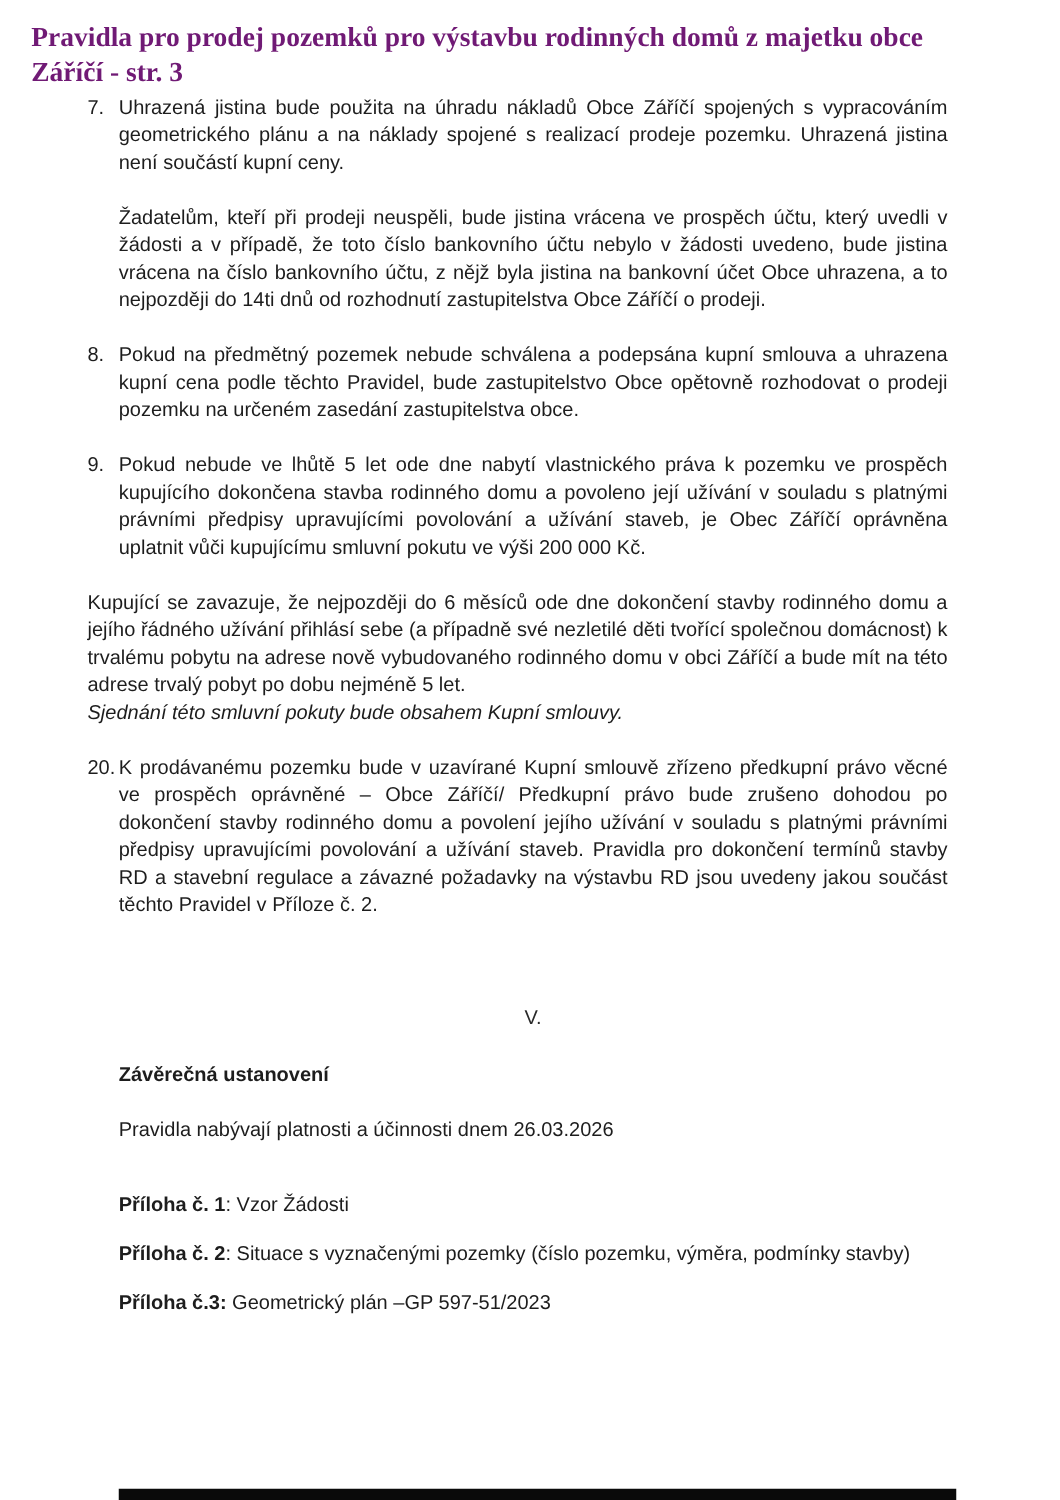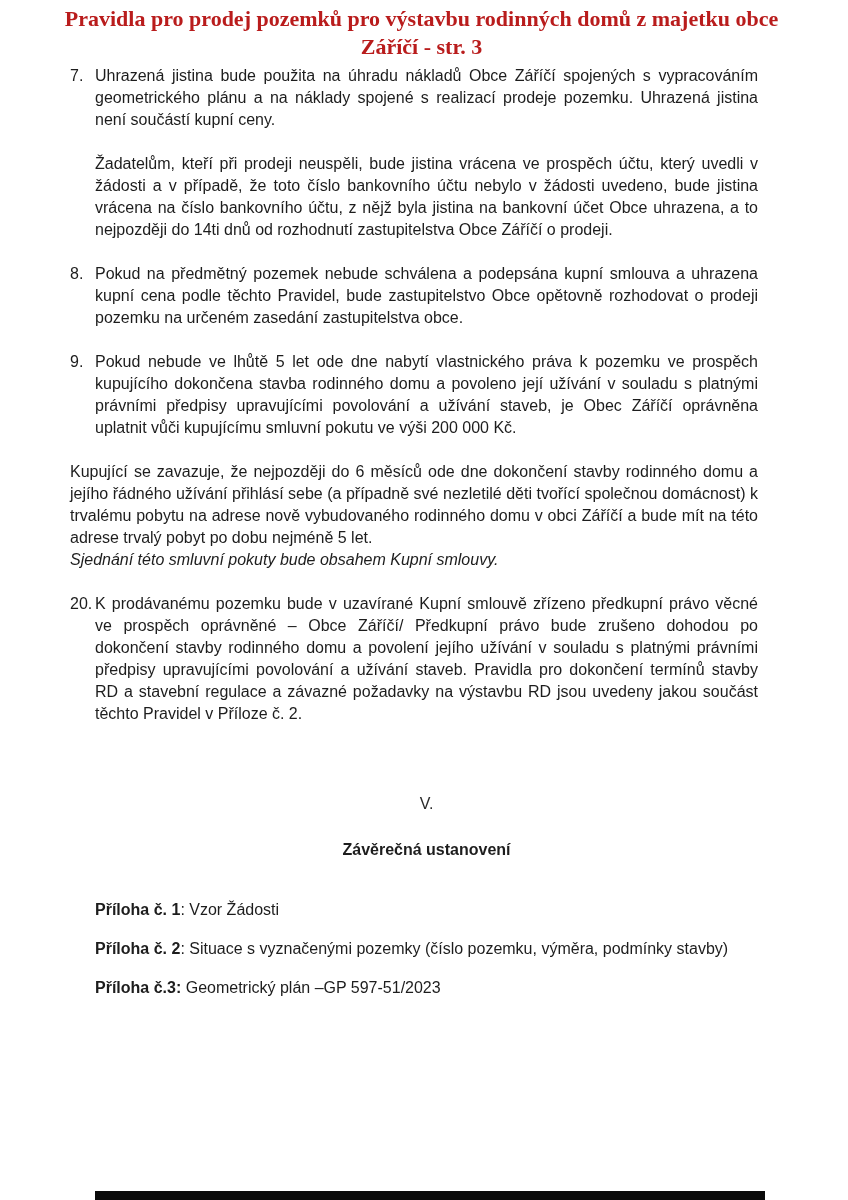--- a/index.html
+++ b/index.html
@@ -16,39 +16,39 @@
     height: 1200px;
     box-sizing: border-box;
     padding: 0 90px 0 70px;
     font-family: "Liberation Sans", sans-serif;
     font-size: 16px;
     line-height: 22px;
     color: #1d1d1d;
   }
   .doc-title {
     margin: 0 -60px 0 -45px; 
-    padding-top: 5px;
-    text-align: center;
+    padding-top: 16px;
+    text-align: left;
     font-family: "Liberation Serif", serif;
     font-weight: bold;
     font-size: 22px;
     line-height: 28px;
-    color: #b91c1c;
+    color: #701a75;
   }
   .items { margin-top: 4px; }
   .item { display: flex; margin-top: 22px; }
   .item:first-child { margin-top: 0; }
   .num { flex: 0 0 25px; width: 25px; }
   .body { flex: 1; min-width: 0; }
   .para { margin: 0; text-align: justify; }
   .para.gap { margin-top: 22px; }
   .para.tight { margin-top: 0; font-style: italic; }
   .closing { margin-left: 25px; }
   .sec-num { text-align: center; margin-top: 68px; color: #2a2a2a; }
-  .sec-head { text-align: center; font-weight: bold; margin-top: 24px; }
+  .sec-head { font-weight: bold; margin-top: 24px; }
   .effective { margin: 22px 0 0 0; }
   .attachment { margin: 17px 0 0 0; }
   .attachment.first { margin-top: 38px; }
   .attachment b { font-weight: bold; text-align: right; }
   .scan-bar {
     position: absolute;
     left: 95px;
     bottom: 0;
     width: 670px;
     height: 9px;
@@ -101,20 +101,21 @@
       <div class="body">
         <p class="para">K prodávanému pozemku bude v uzavírané Kupní smlouvě zřízeno předkupní právo věcné ve prospěch oprávněné – Obce Záříčí/ Předkupní právo bude zrušeno dohodou po dokončení stavby rodinného domu a povolení jejího užívání v souladu s platnými právními předpisy upravujícími povolování a užívání staveb. Pravidla pro dokončení termínů stavby RD a stavební regulace a závazné požadavky na výstavbu RD jsou uvedeny jakou součást těchto Pravidel v Příloze č. 2.</p>
       </div>
     </div>
 
   </div>
 
   <div class="closing">
     <div class="sec-num">V.</div>
     <div class="sec-head">Závěrečná ustanovení</div>
+    <p class="effective">Pravidla nabývají platnosti a účinnosti dnem 26.03.2026</p>
 
     <p class="attachment first"><b>Příloha č. 1</b><span>: Vzor Žádosti</span></p>
     <p class="attachment"><b>Příloha č. 2</b><span>: Situace s vyznačenými pozemky (číslo pozemku, výměra, podmínky stavby)</span></p>
     <p class="attachment"><b>Příloha č.3:</b><span> Geometrický plán –GP 597-51/2023</span></p>
   </div>
 
   <div class="scan-bar"></div>
 
 </div>
 

